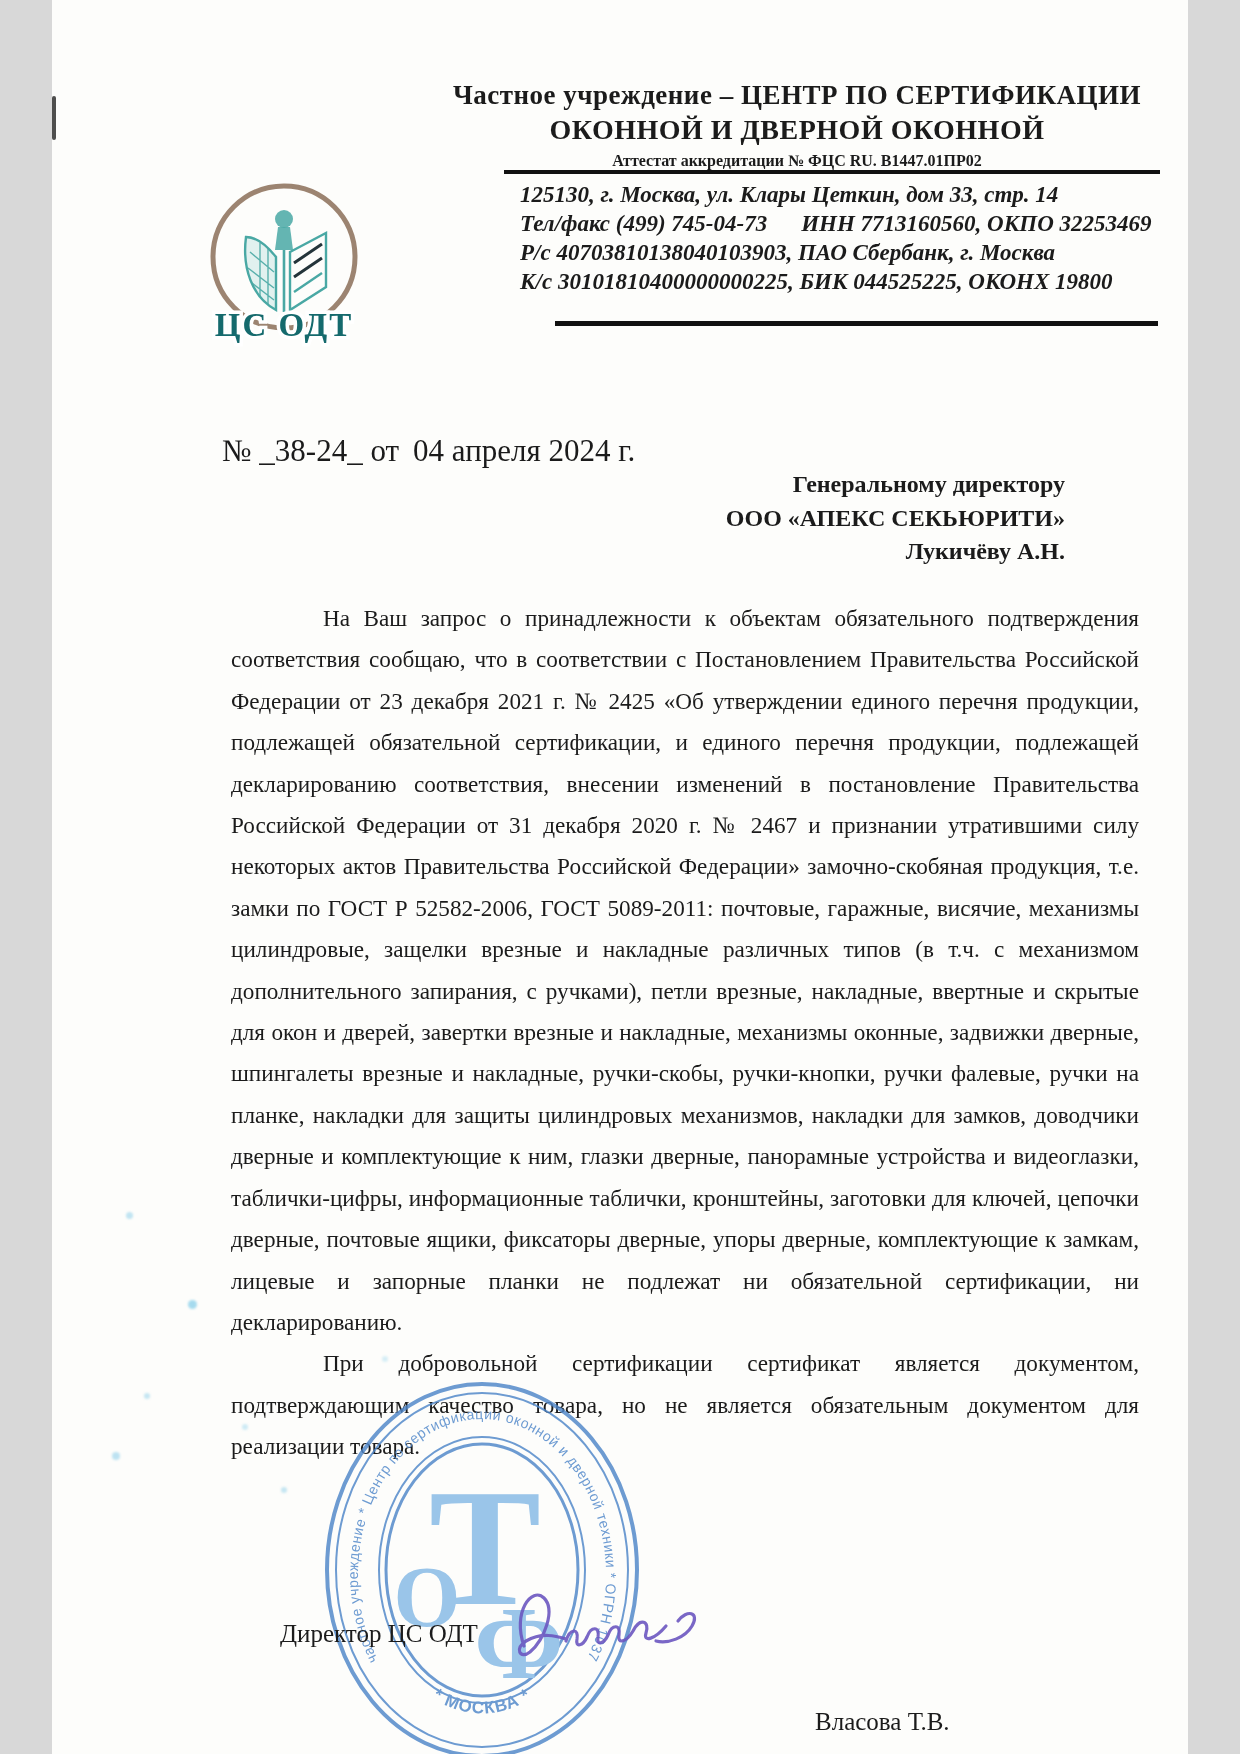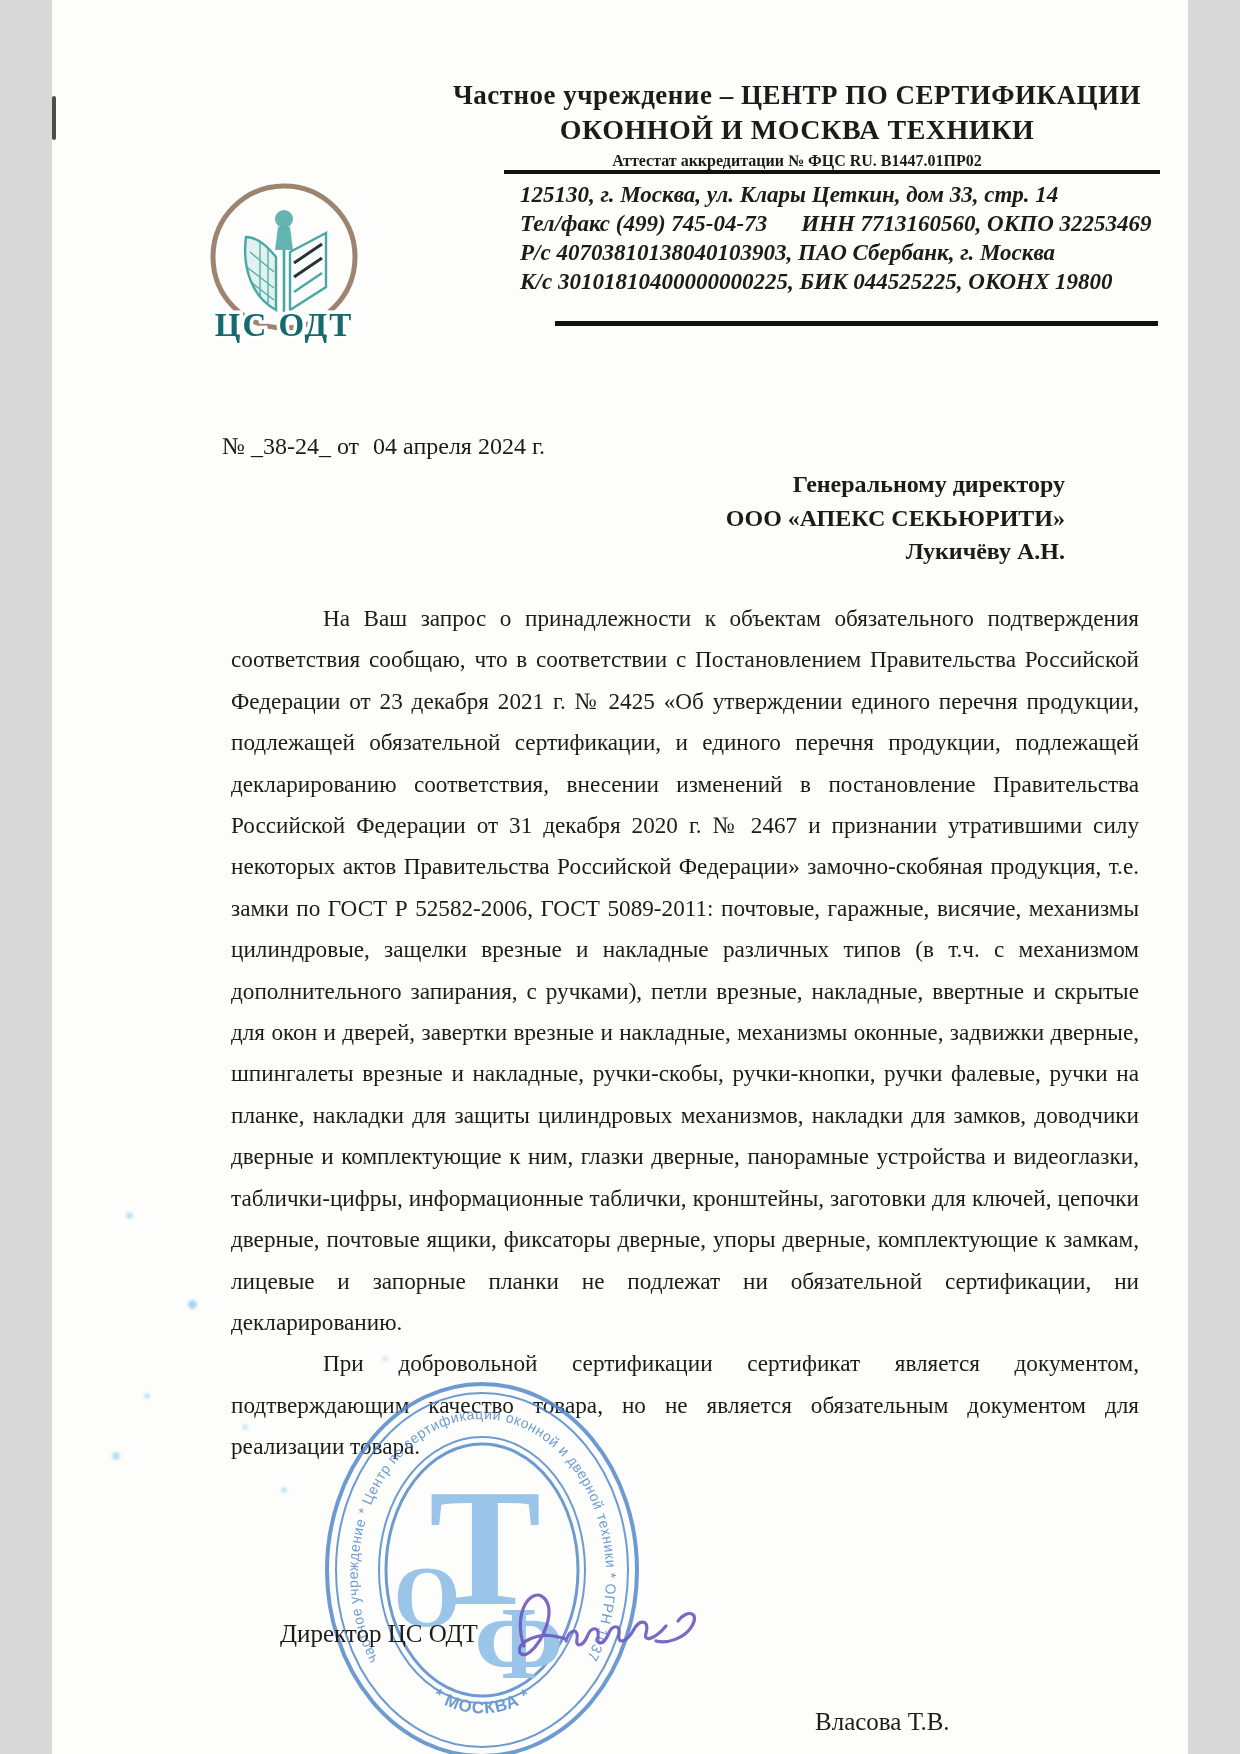--- a/index.html
+++ b/index.html
@@ -15,21 +15,21 @@
   .accred   { font-size:16px; font-weight:bold; margin-top:6px;
               text-decoration:underline; text-underline-offset:4px; }
   .rule1 { position:absolute; top:170px; left:452px; width:656px; height:4px; background:#111; }
   .rule2 { position:absolute; top:321px; left:503px; width:603px; height:5px; background:#111; }
   .contacts { position:absolute; top:180px; left:468px; width:650px;
               font-style:italic; font-weight:bold; font-size:23px; line-height:29px; }
   .contacts .gap { display:inline-block; width:34px; }
   
   .logo { position:absolute; top:180px; left:150px; width:164px; height:170px; }
   
-  .ref-line { position:absolute; top:433px; left:170px; font-size:24px; }
+  .ref-line { position:absolute; top:433px; left:170px; font-size:31px; }
   .ref-line .sp { display:inline-block; width:14px; }
   .addressee { position:absolute; top:468px; left:513px; width:500px;
                text-align:right; font-size:24px; font-weight:bold; line-height:33.5px; }
   
   .body-text { position:absolute; top:598px; left:179px; width:908px;
                font-size:23.2px; line-height:41.4px; text-align:justify; }
   .body-text p { margin:0; text-indent:92px; }
   
   .stamp { position:absolute; top:1378px; left:263px; width:334px; height:380px; }
   .sig-script { position:absolute; top:1578px; left:452px; width:240px; height:110px; }
@@ -38,21 +38,21 @@
   
   .speck { position:absolute; border-radius:50%; pointer-events:none; }
 </style>
 </head>
 <body>
 
 <div class="page">
 
   <div class="head-block">
     <div class="org-line1">Частное учреждение – ЦЕНТР ПО  СЕРТИФИКАЦИИ</div>
-    <div class="org-line2">ОКОННОЙ И МОСКВА ТЕХНИКИ</div>
+    <div class="org-line2">ОКОННОЙ И ДВЕРНОЙ ОКОННОЙ</div>
     <div class="accred">Аттестат аккредитации № ФЦС RU. В1447.01ПР02</div>
   </div>
   <div class="rule1"></div>
 
   <div class="contacts">
     <div>125130,  г. Москва, ул. Клары Цеткин, дом 33, стр. 14</div>
     <div><span>Тел/факс (499) 745-04-73</span><span class="gap"></span><span>ИНН 7713160560, ОКПО 32253469</span></div>
     <div>Р/с 40703810138040103903, ПАО Сбербанк, г. Москва</div>
     <div>К/с 30101810400000000225, БИК 044525225, ОКОНХ 19800</div>
   </div>

